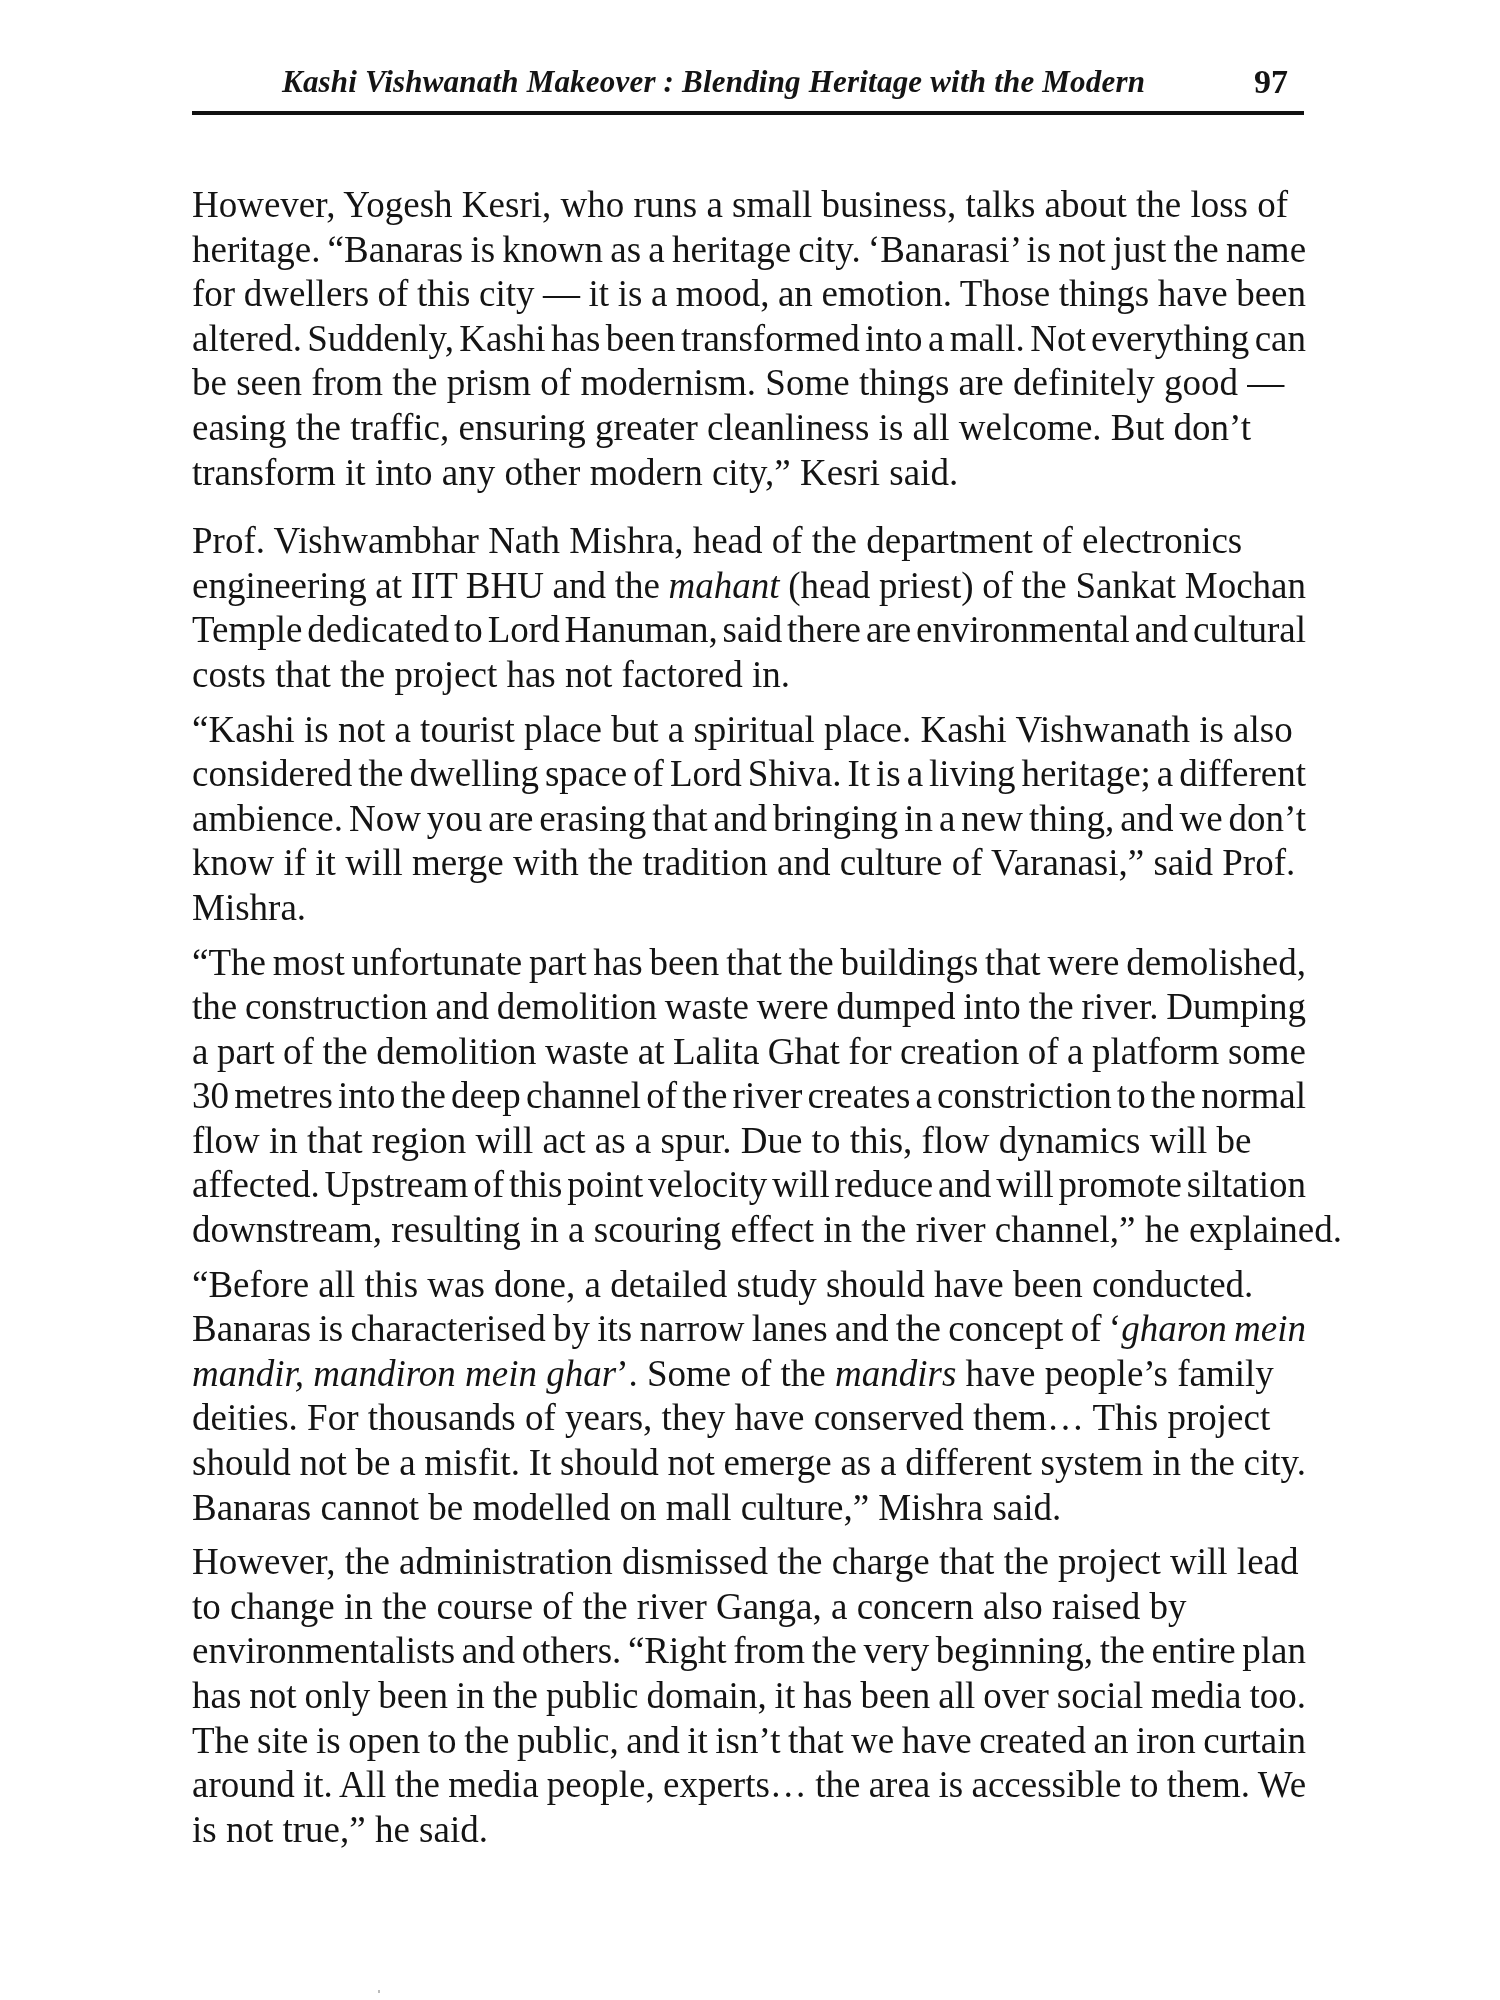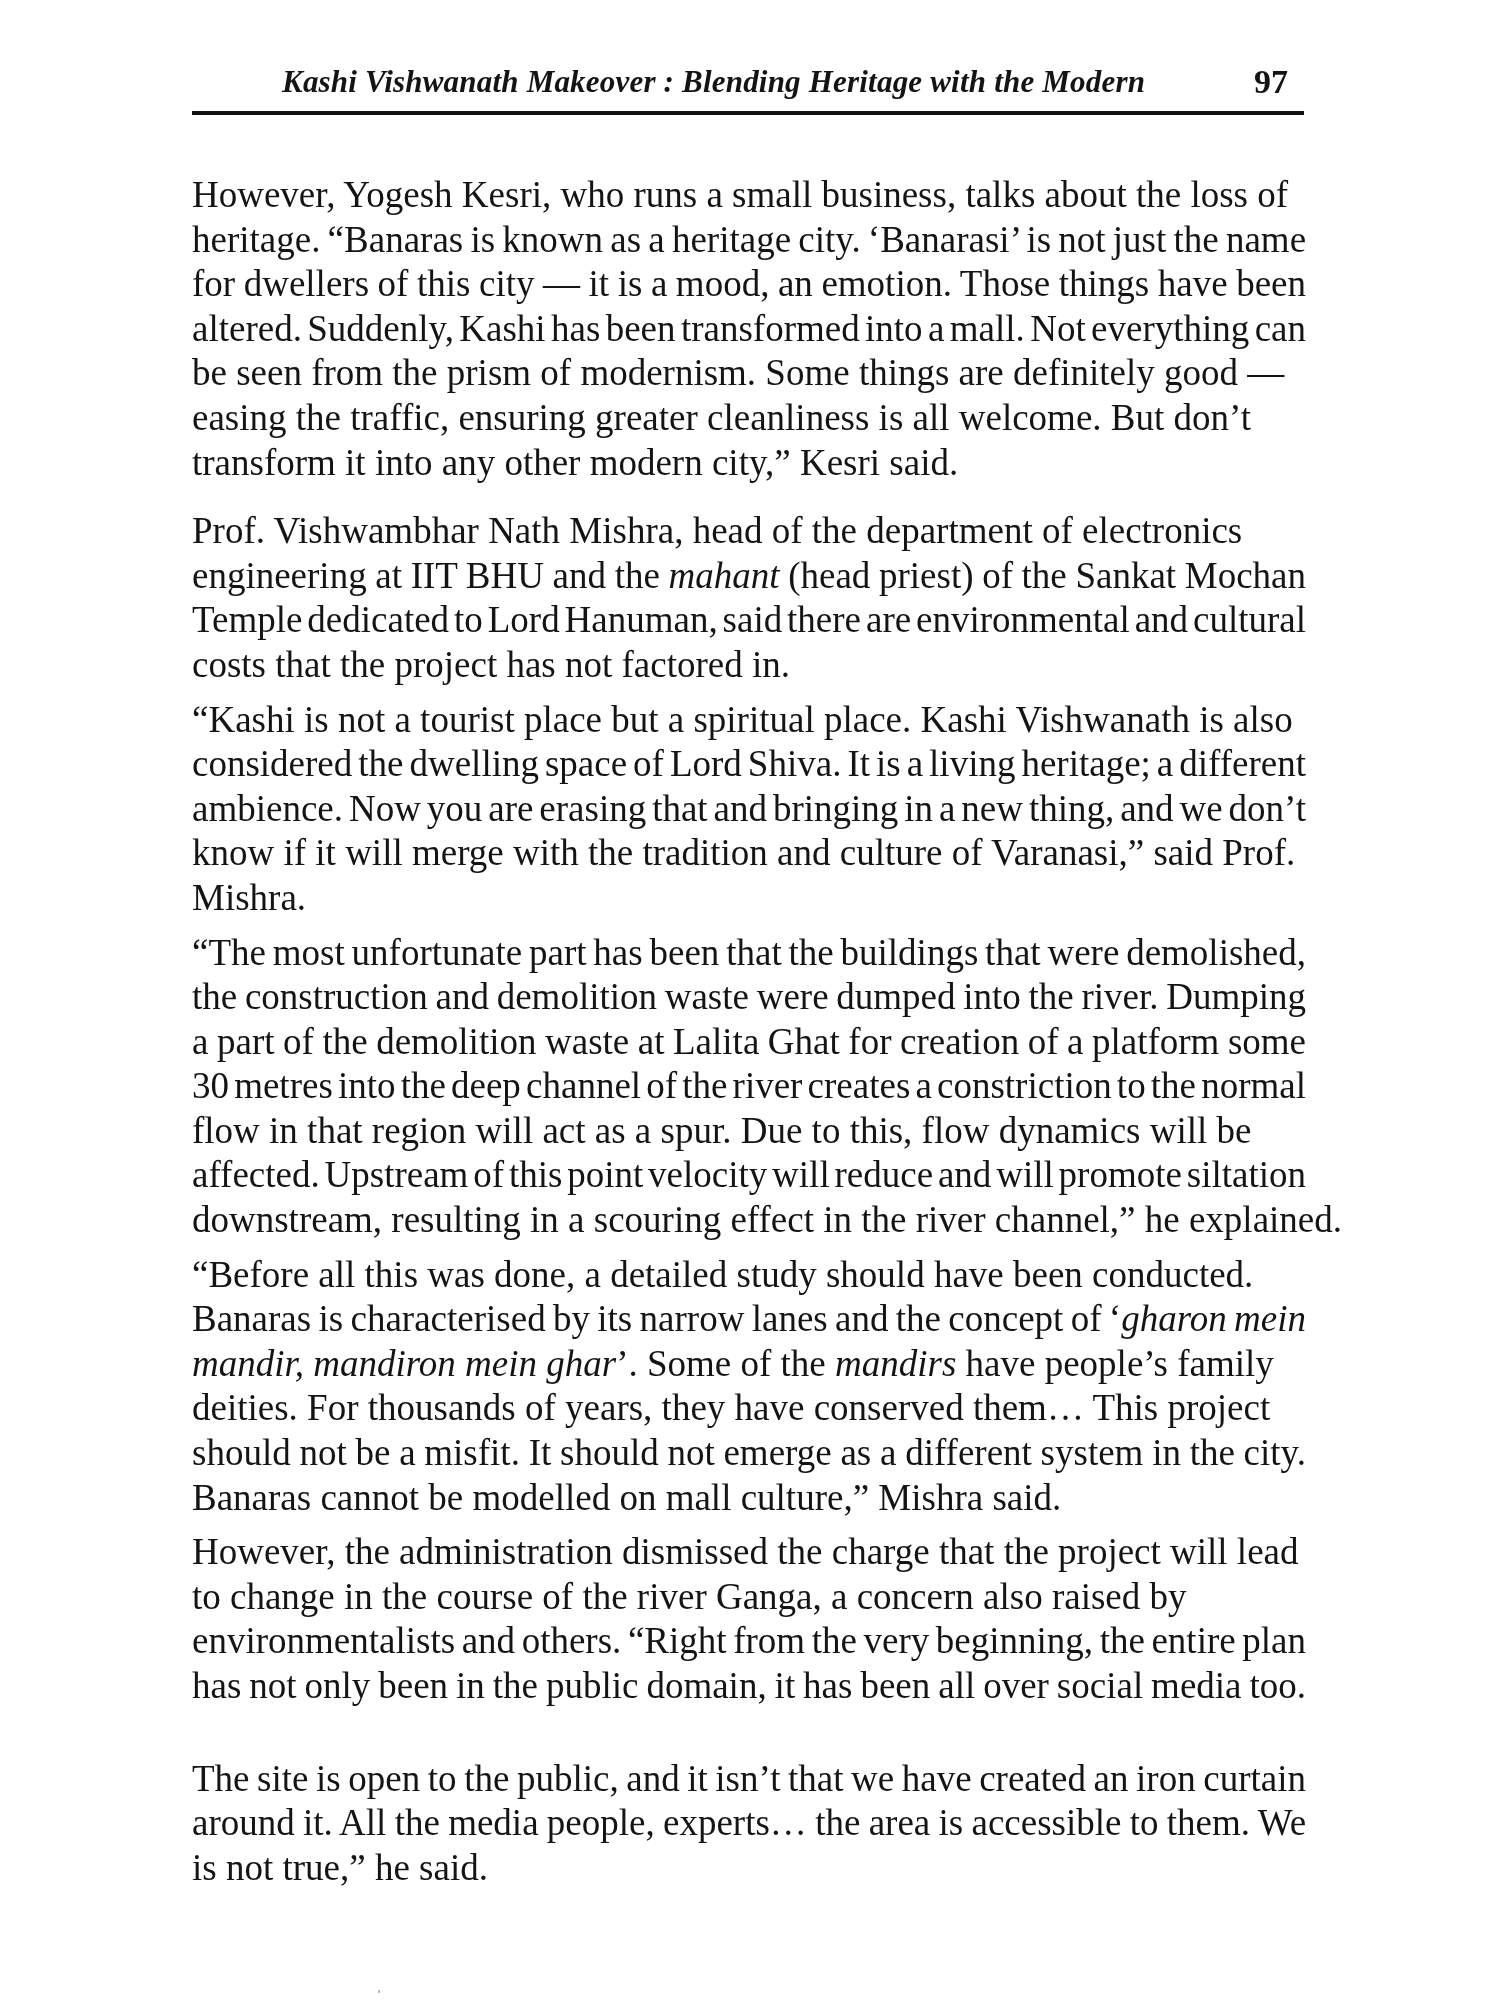--- a/index.html
+++ b/index.html
@@ -47,21 +47,21 @@
       position: absolute;
       left: 192px;
       top: 111px;
       width: 1112px;
       height: 4px;
       background: #111111;
     }
     .body-text {
       position: absolute;
       left: 192px;
-      top: 173px;
+      top: 183px;
       width: 1114px;
       font-size: 37px;
       line-height: 44.6px;
     }
     .para {
       margin: 0 0 10px 0;
     }
     .line {
       display: block;
       white-space: nowrap;
@@ -131,19 +131,19 @@
       <span class="line" style="white-space: nowrap; word-spacing: 0px; text-align: left; text-align-last: left;"><span class="it">mandir, mandiron mein ghar</span><span>’. Some of the </span><span class="it">mandirs</span><span> have people’s family</span></span>
       <span class="line" style="white-space: nowrap; word-spacing: 0px; text-align: left; text-align-last: left;"><span>deities. For thousands of years, they have conserved them… This project</span></span>
       <span class="line" style="white-space: nowrap; word-spacing: -0.5px; text-align: left; text-align-last: left;"><span>should not be a misfit. It should not emerge as a different system in the city.</span></span>
       <span class="line last"><span>Banaras cannot be modelled on mall culture,” Mishra said.</span></span>
     </div>
     <div class="para">
       <span class="line" style="white-space: nowrap; word-spacing: 0px; text-align: left; text-align-last: left;"><span>However, the administration dismissed the charge that the project will lead</span></span>
       <span class="line" style="white-space: nowrap; word-spacing: 0px; text-align: left; text-align-last: left;"><span>to change in the course of the river Ganga, a concern also raised by</span></span>
       <span class="line" style="white-space: nowrap; word-spacing: -2.66px; text-align: left; text-align-last: left;"><span>environmentalists and others. “Right from the very beginning, the entire plan</span></span>
       <span class="line" style="white-space: nowrap; word-spacing: -1.29px; text-align: left; text-align-last: left;"><span>has not only been in the public domain, it has been all over social media too.</span></span>
-      <span class="line" style="white-space: nowrap; word-spacing: -1.68px; text-align: right; text-align-last: left; margin-top: 48px;"><span>The site is open to the public, and it isn’t that we have created an iron curtain</span></span>
+      <span class="line" style="white-space: nowrap; word-spacing: -1.68px; text-align: right; text-align-last: left;"><span>The site is open to the public, and it isn’t that we have created an iron curtain</span></span>
       <span class="line" style="white-space: nowrap; word-spacing: -0.96px; text-align: left; text-align-last: left;"><span>around it. All the media people, experts… the area is accessible to them. We</span></span>
       <span class="line last"><span>is not true,” he said.</span></span>
     </div>
   </div>
 
 <div class="stray-mark"></div>
 
 </body></html>

